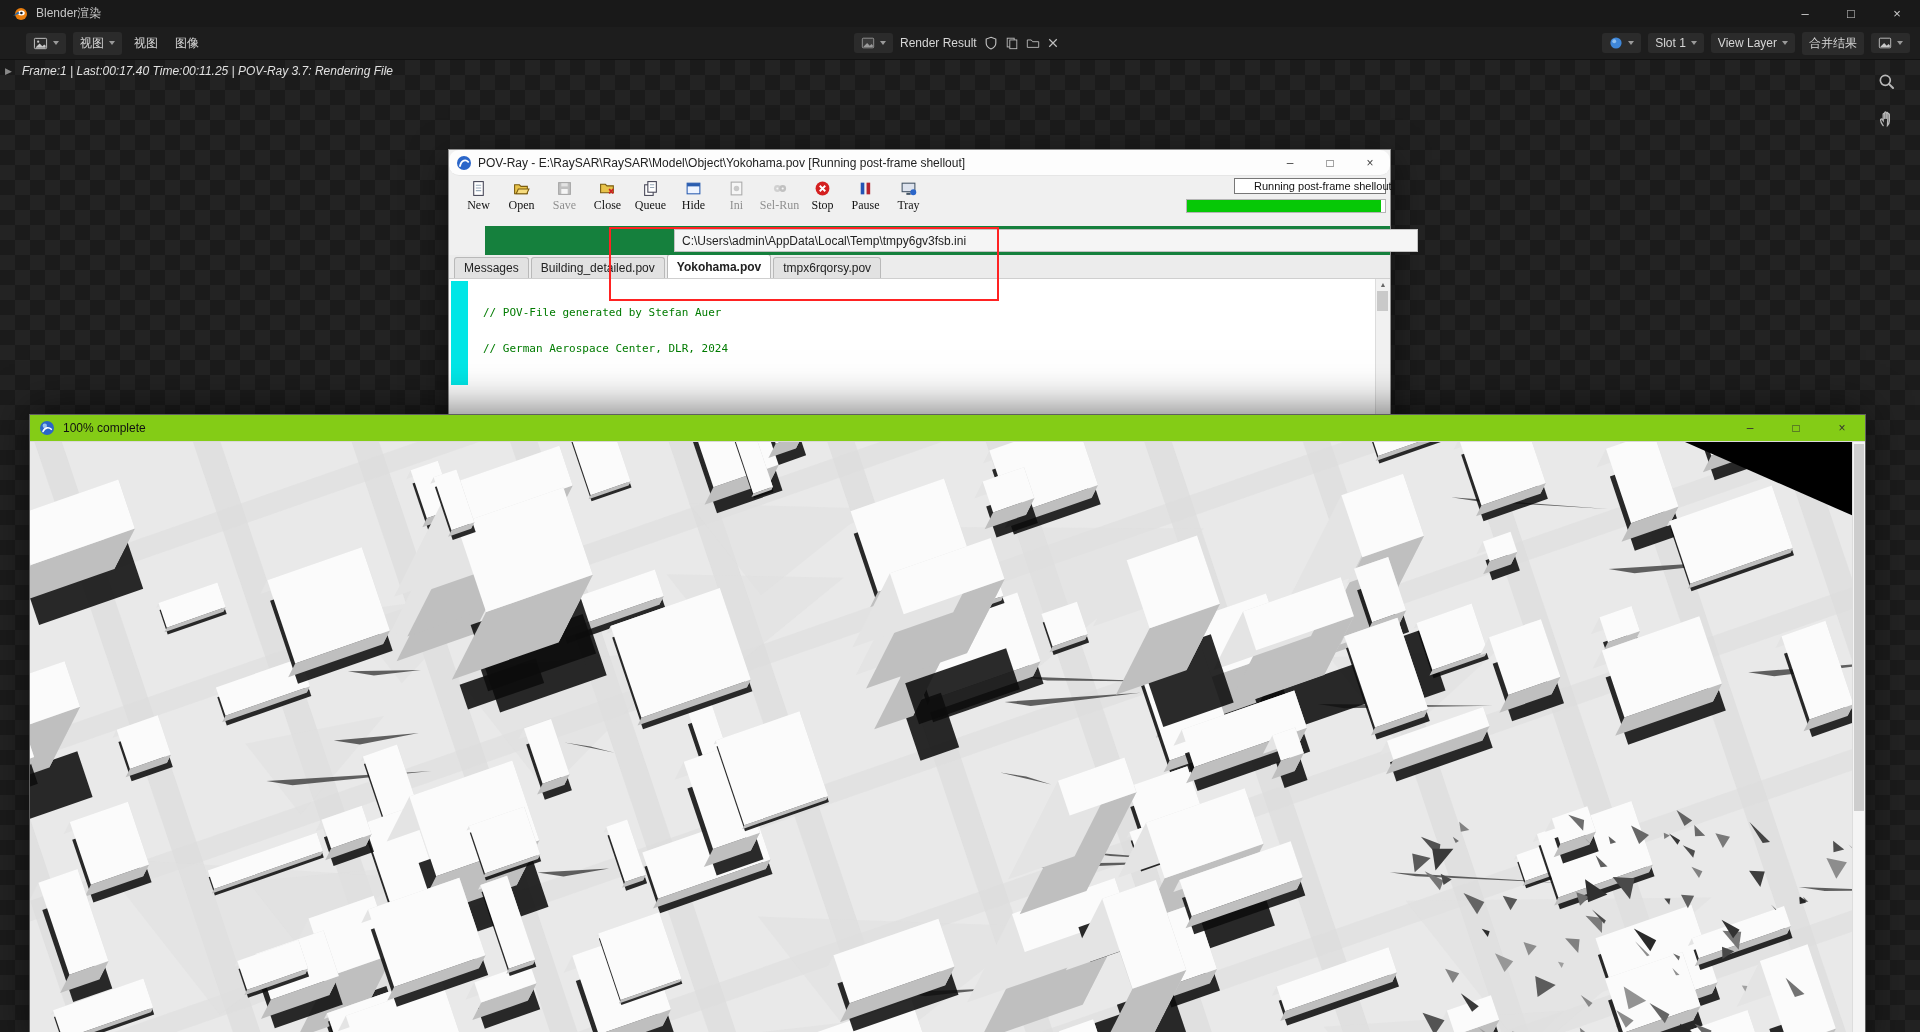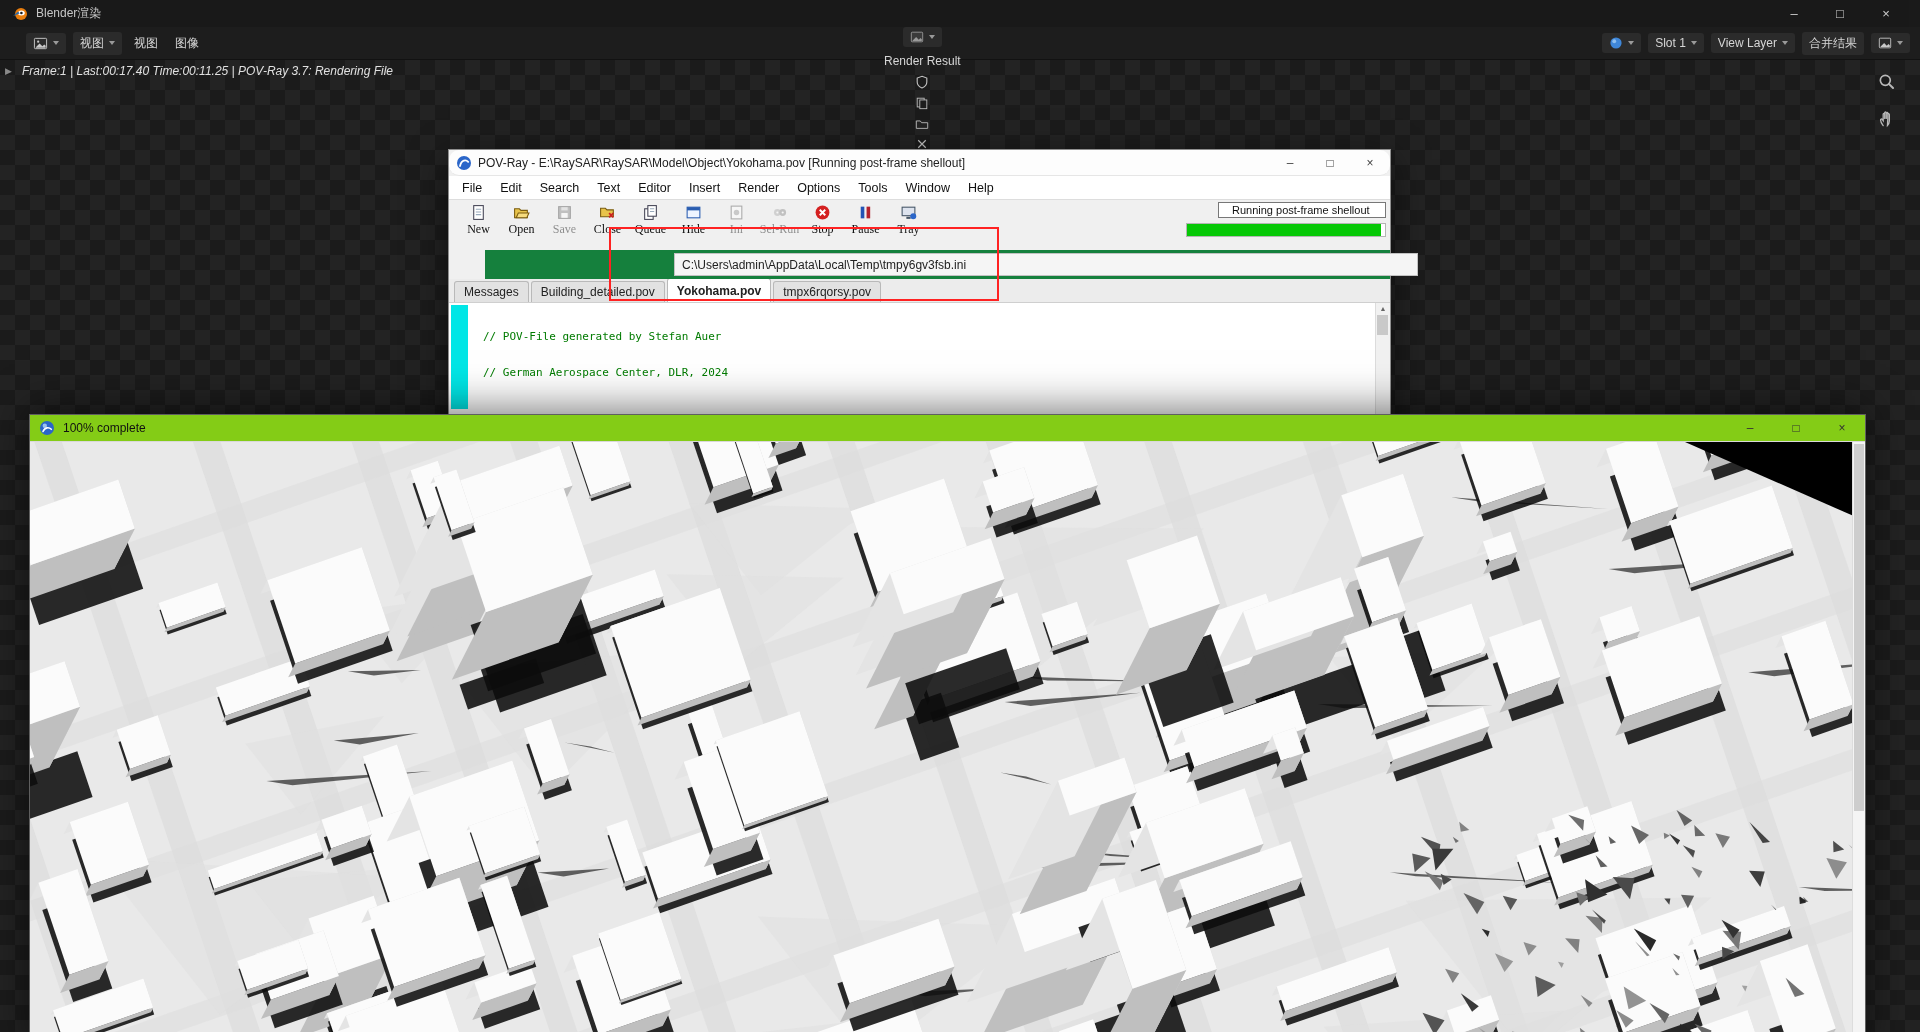--- a/index.html
+++ b/index.html
@@ -1,31 +1,31 @@
 <!DOCTYPE html>
 <html><head>
 <meta charset="utf-8">
 <style>
   *{margin:0;padding:0;box-sizing:border-box;}
   html,body{width:1920px;height:1032px;overflow:hidden;background:#1a1a1a;
     font-family:"Liberation Sans",sans-serif;}
   .screen{position:relative;width:1920px;height:1032px;overflow:hidden;}
 
   
-  .bl-titlebar{position:absolute;top:0;left:0;right:11px;height:27px;background:#191919;
+  .bl-titlebar{position:absolute;top:0;left:0;right:0;height:27px;background:#191919;
     display:flex;align-items:center;color:#c6c6c6;font-size:12px;z-index:1;text-align:center;}
   .bl-logo{width:16px;height:16px;margin:0 8px 0 12px;flex:0 0 auto;}
   .winbtns{margin-left:auto;display:flex;height:100%;}
   .winbtn{width:46px;height:100%;display:flex;align-items:center;justify-content:center;
     color:#cfcfcf;font-size:13px;}
   .bl-header{position:absolute;top:27px;left:0;right:0;height:33px;background:#1d1d1d;
     border-bottom:1px solid #121212;color:#d6d6d6;font-size:12px;z-index:1;}
   .hgroup{position:absolute;top:0;height:100%;display:flex;align-items:center;gap:7px;padding-left:16px;}
   .hgroup.left{left:10px;}
-  .hgroup.center{left:868px;flex-direction:column;}
+  .hgroup.center{left:838px;}
   .hgroup.right{right:10px;}
   .bl-dd{display:flex;align-items:center;gap:5px;background:#2b2b2b;border-radius:3px;
     padding:3px 7px;}
   .bl-menu{padding:3px 5px;}
   .chev{width:0;height:0;border-left:3.5px solid transparent;border-right:3.5px solid transparent;
     border-top:4px solid #9a9a9a;display:inline-block;}
   .hicon{display:inline-flex;align-items:center;}
   .bl-status{position:absolute;top:64px;left:22px;color:#e0e0e0;font-size:12px;z-index:2;white-space:nowrap;font-style:italic;}
   .edge-arrow{position:absolute;top:66px;left:5px;color:#8a8a8a;font-size:9px;z-index:2;}
   .viewport{position:absolute;top:60px;left:0;right:0;bottom:0;
@@ -43,22 +43,22 @@
   .pov-menu{height:24px;background:#fff;display:flex;align-items:center;padding-left:4px;
     border-bottom:1px solid #ddd;}
   .pov-menu .mitem{padding:2px 9px;font-size:12.5px;}
   .pov-toolbar{position:relative;height:50px;background:#f0f0f0;display:flex;
     align-items:flex-start;padding-left:8px;}
   .titem{width:43px;display:flex;flex-direction:column;align-items:center;padding-top:4px;gap:1px;}
   .titem .ticon{width:17px;height:17px;display:block;}
   .titem .tlabel{font-family:"Liberation Serif",serif;font-size:12px;color:#111;white-space:nowrap;}
   .titem.disabled{opacity:.45;filter:grayscale(1);}
   .shellout{position:absolute;right:4px;top:2px;width:200px;}
-  .shellout .lbl{display:block;margin-left:32px;border:1px solid #777;background:#fff;
-    font-size:11px;padding:1px 13px;white-space:nowrap;}
+  .shellout .lbl{display:block;margin-left:48px;border:1px solid #777;background:#fff;
+    font-size:11px;padding:1px 19px;white-space:nowrap;}
   .progress{margin-top:5px;height:14px;background:#fff;border:1px solid #b5b5b5;}
   .progress .fill{height:100%;width:98%;background:#06c806;}
   .pov-pathrow{position:relative;height:29px;background:#15803d;margin-left:36px;}
   .pov-path{position:absolute;left:189px;top:3px;width:744px;height:23px;border:1px solid #c2c2c2;
     background:#f5f5f5;font-size:12px;padding:0 7px;color:#222;font-family:"Liberation Sans",sans-serif;}
   .pov-tabs{height:24px;background:#ececec;display:flex;align-items:flex-end;gap:2px;
     padding-left:5px;border-bottom:1px solid #cfcfcf;}
   .tab{height:21px;display:flex;align-items:center;padding:0 9px;background:#e2e2e2;
     border:1px solid #b9b9b9;border-bottom:none;border-radius:3px 3px 0 0;font-size:12px;color:#222;white-space:nowrap;}
   .tab.active{background:#fff;height:24px;font-weight:bold;}
@@ -231,33 +231,20 @@
           </div>
         <div class="pov-btn">
             <span>□</span>
           </div>
         <div class="pov-btn">
             <span>×</span>
           </div>
       </div>
     </div>
 
-    <div class="pov-menu">
-      <span class="mitem">File</span>
-      <span class="mitem">Edit</span>
-      <span class="mitem">Search</span>
-      <span class="mitem">Text</span>
-      <span class="mitem">Editor</span>
-      <span class="mitem">Insert</span>
-      <span class="mitem">Render</span>
-      <span class="mitem">Options</span>
-      <span class="mitem">Tools</span>
-      <span class="mitem">Window</span>
-      <span class="mitem">Help</span>
-    </div>
 
     <div class="pov-toolbar">
       <div class="titem">
         <svg class="ticon" viewBox="0 0 16 16">
             <rect x="3.5" y="1.5" width="9" height="13" fill="#fff" stroke="#445"></rect>
             <path d="M5.5 5 h5 M5.5 7.5 h5 M5.5 10 h5" stroke="#9ab" stroke-width="1"></path>
           </svg>
         <span class="tlabel">New</span>
       </div>
       <div class="titem">

